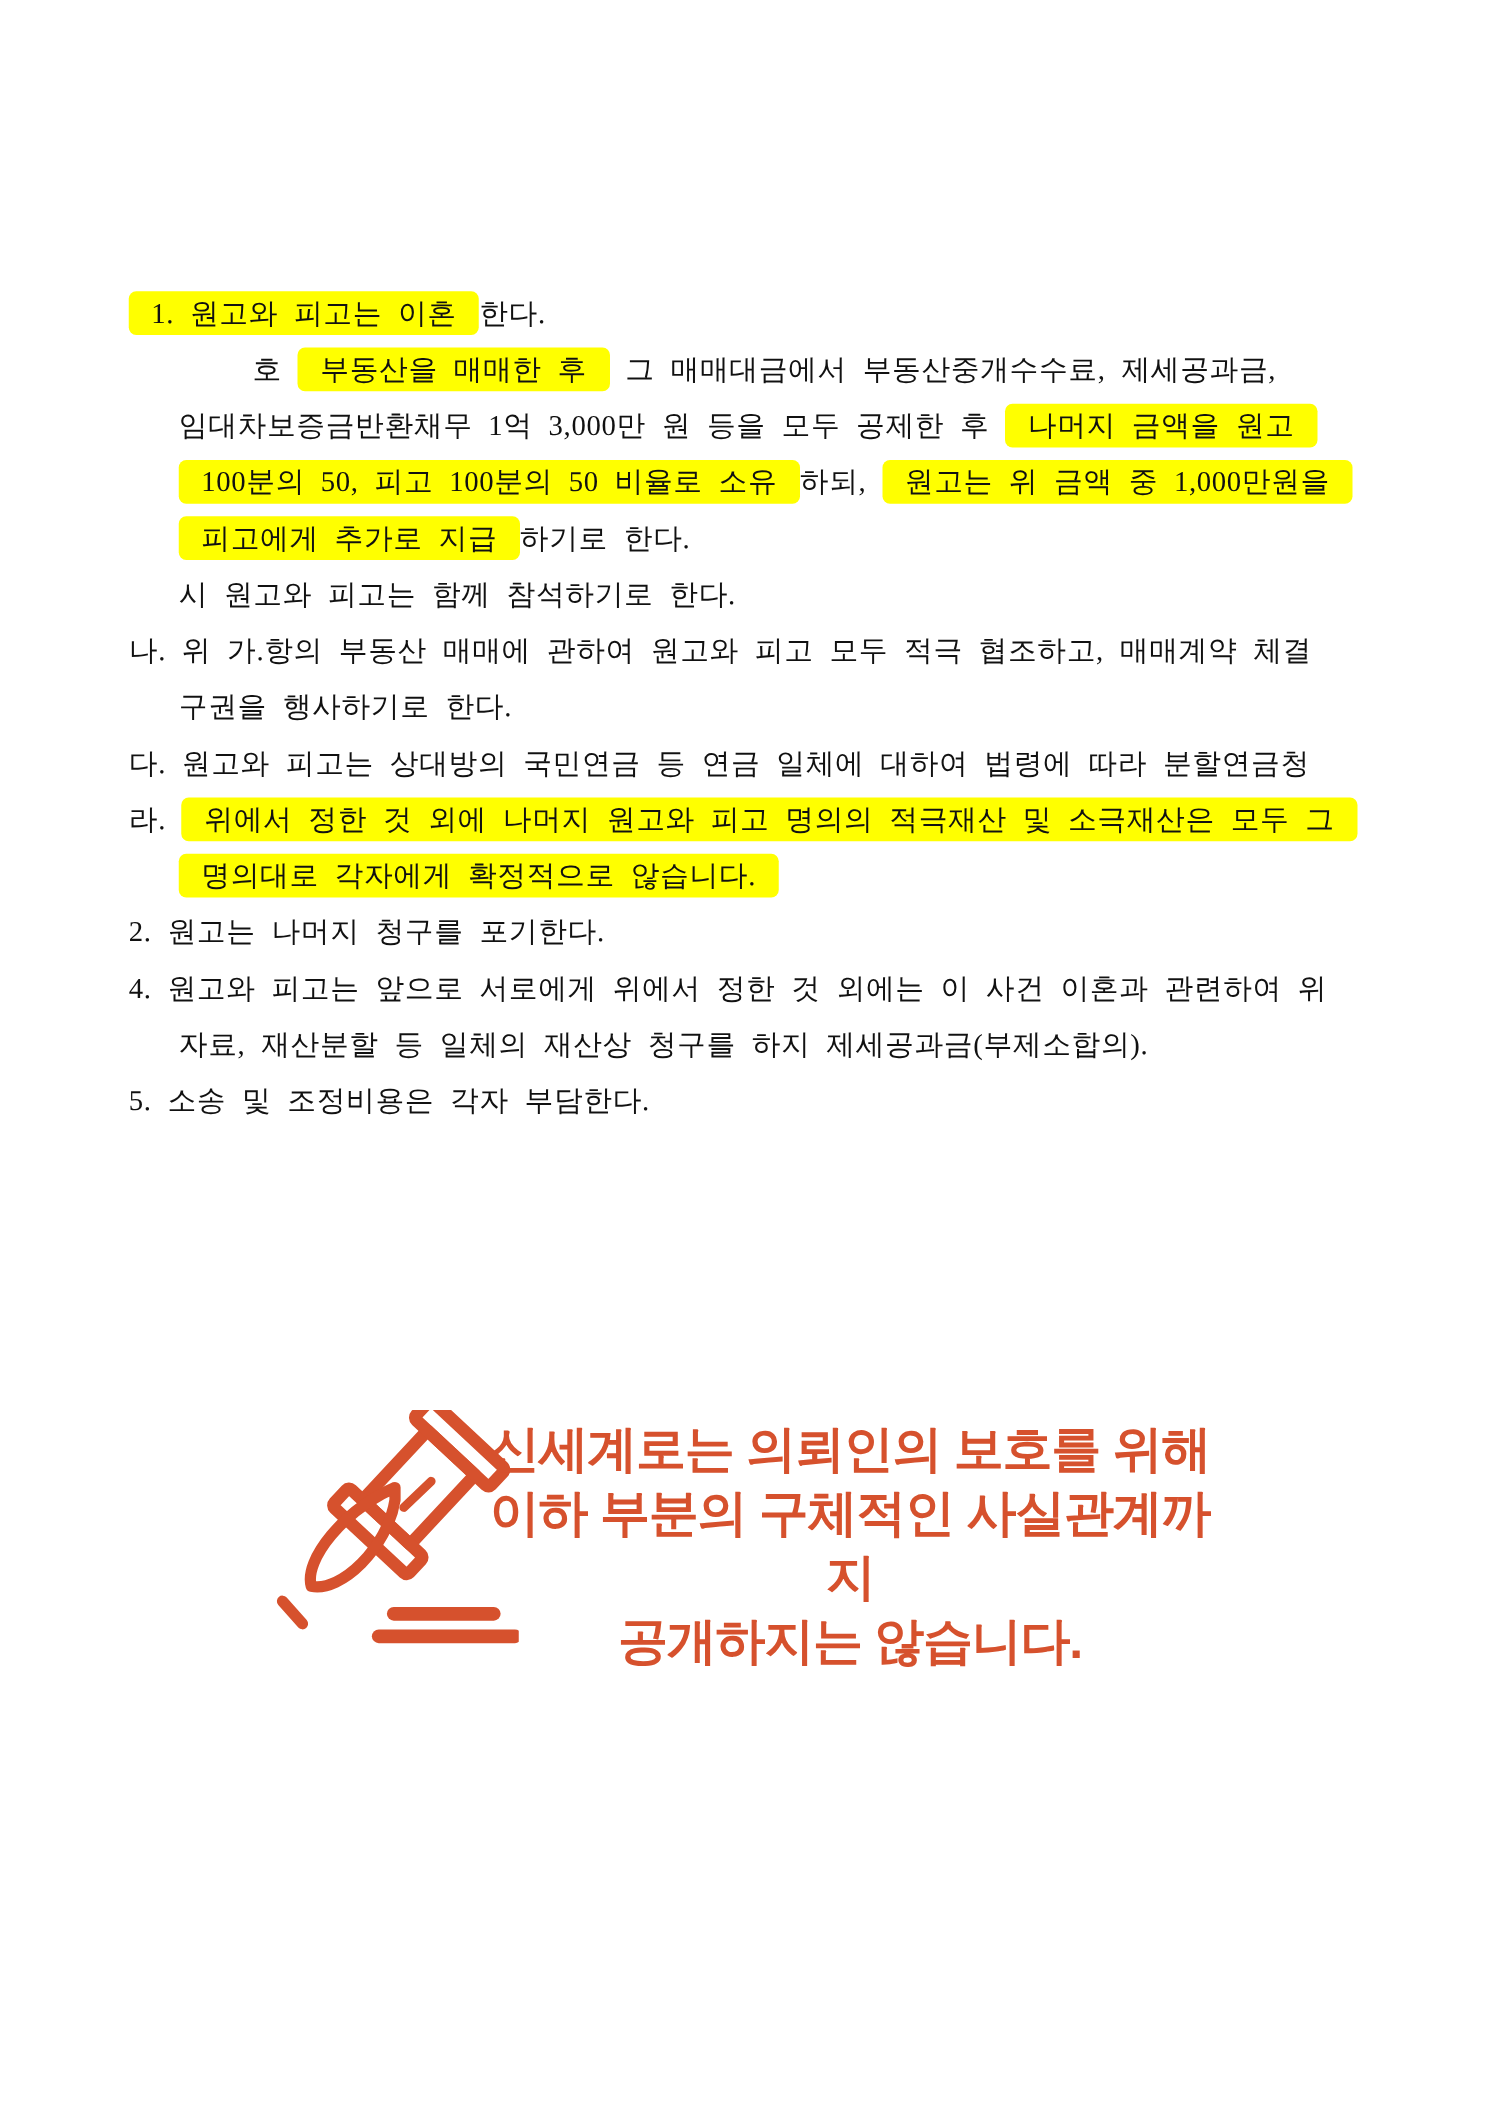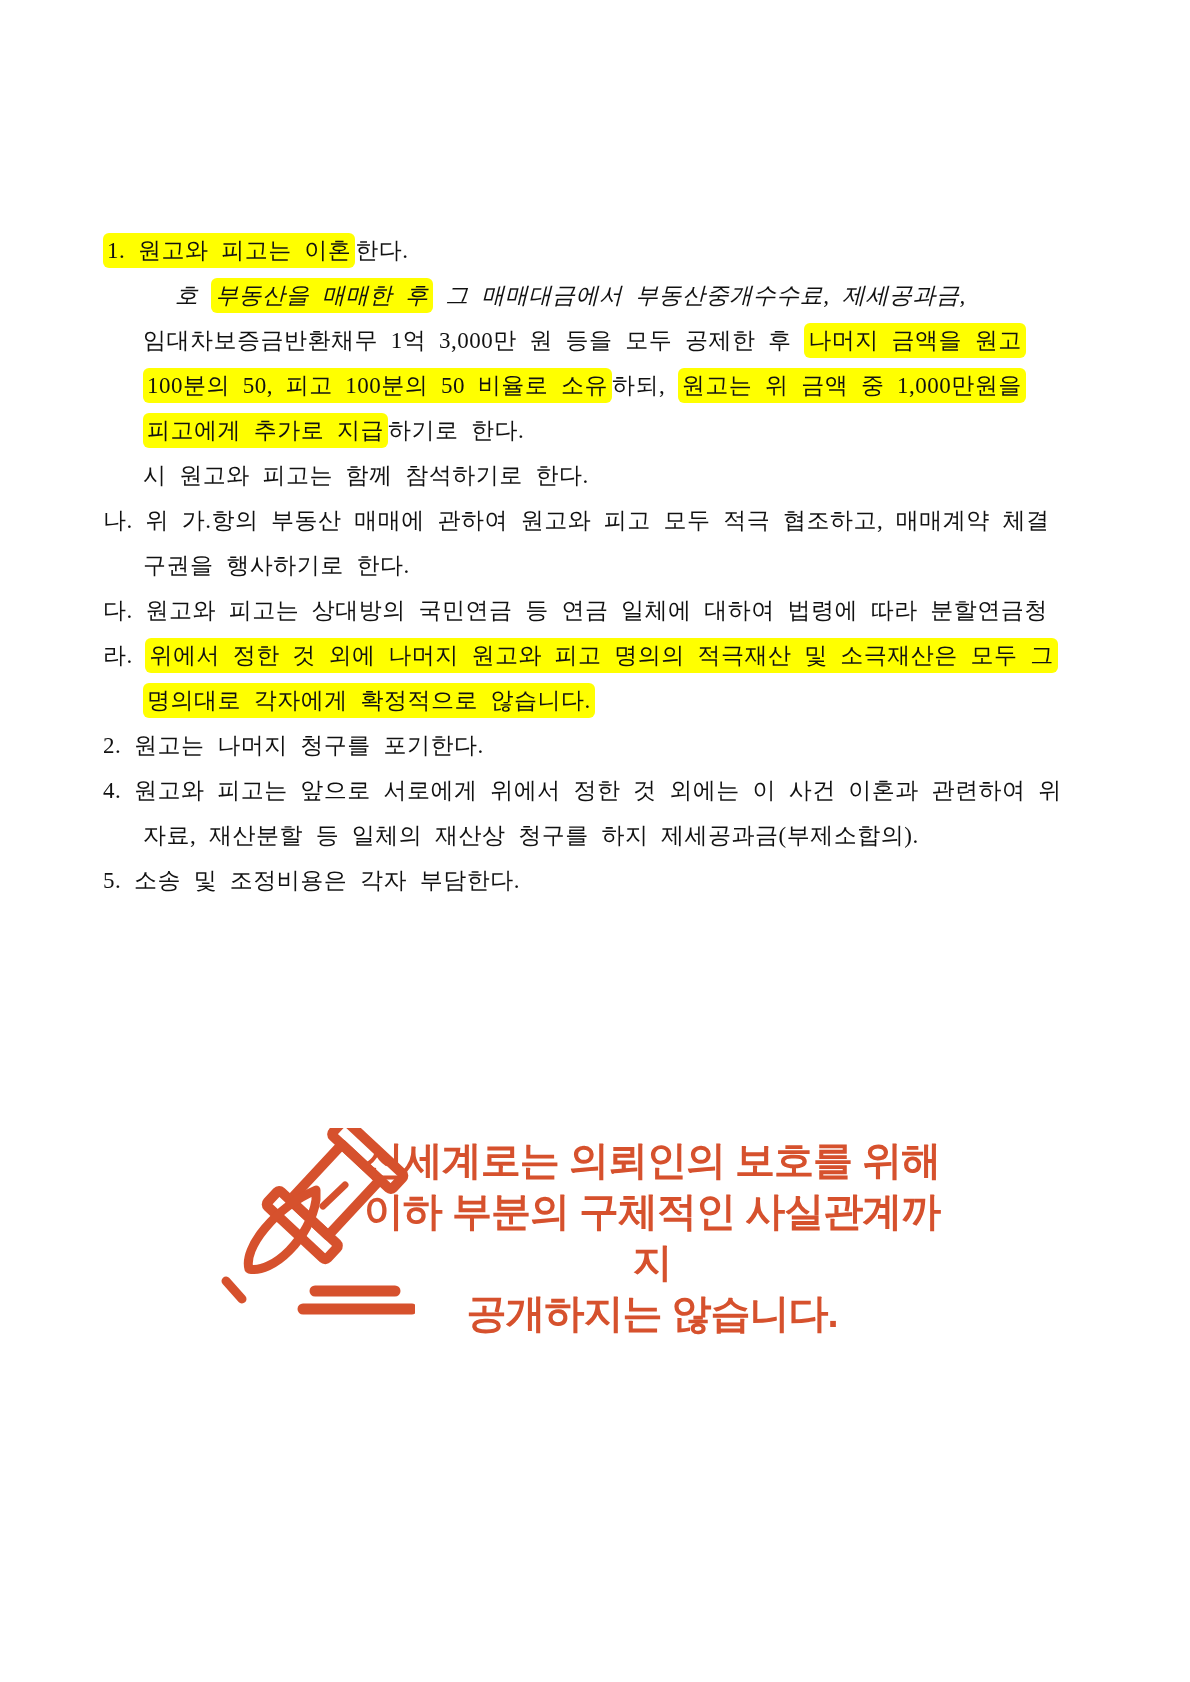--- a/index.html
+++ b/index.html
@@ -24,45 +24,45 @@
   .doc-line {
     height: 45px;
     line-height: 45px;
     font-size: 23px;
     letter-spacing: 0.5px;
     word-spacing: 0.28em;
     white-space: nowrap;
   }
   .doc-line.indent-0 { margin-left: 0; }
   .doc-line.indent-1 { margin-left: 40px; }
-  .doc-line.indent-2 { margin-left: 72px; font-style: italic; }
+  .doc-line.indent-2 { margin-left: 99px; }
   .hl {
     background: var(--highlight, #ffff00);
-    padding: 5px 4px;
+    padding: 5px 18px;
     border-radius: 6px;
     box-decoration-break: clone;
     -webkit-box-decoration-break: clone;
   }
   .banner {
     position: absolute;
     left: 200px;
     top: 1075px;
     width: 820px;
     height: 290px;
   }
   .gavel {
     position: absolute;
     left: 15px;
     top: 53px;
     width: 200px;
     height: 190px;
   }
   .notice-text {
     position: absolute;
-    left: 162px;
+    left: 190px;
     top: 60px;
     width: 580px;
     text-align: center;
     font-family: "Liberation Sans", "DejaVu Sans", sans-serif;
     font-weight: 600;
     font-size: 40px;
     line-height: 51px;
     letter-spacing: -1px;
     color: var(--accent, #d6512d);
   }

